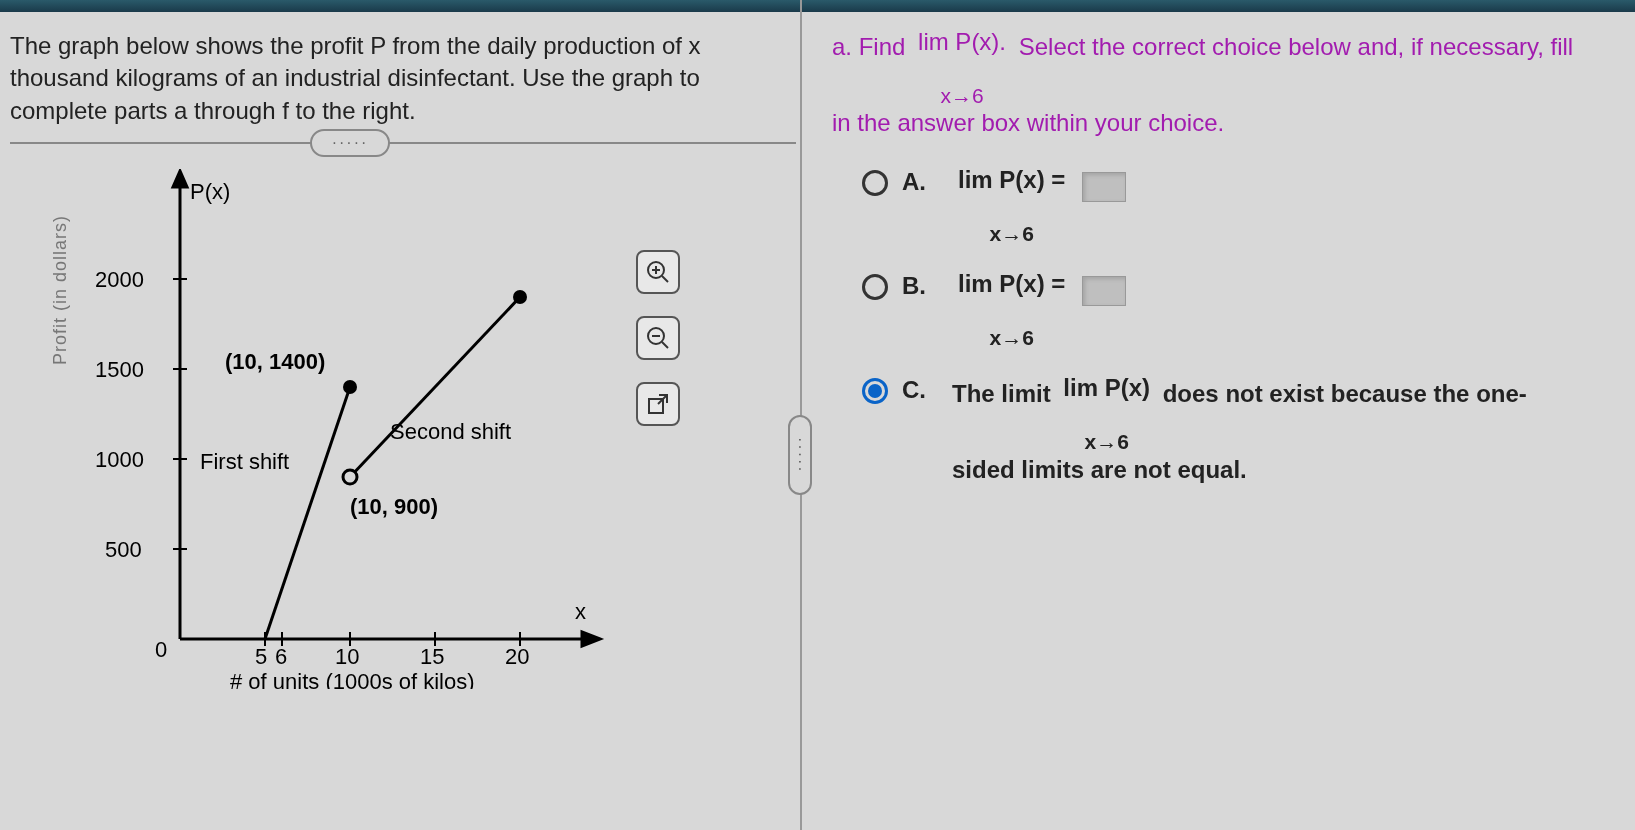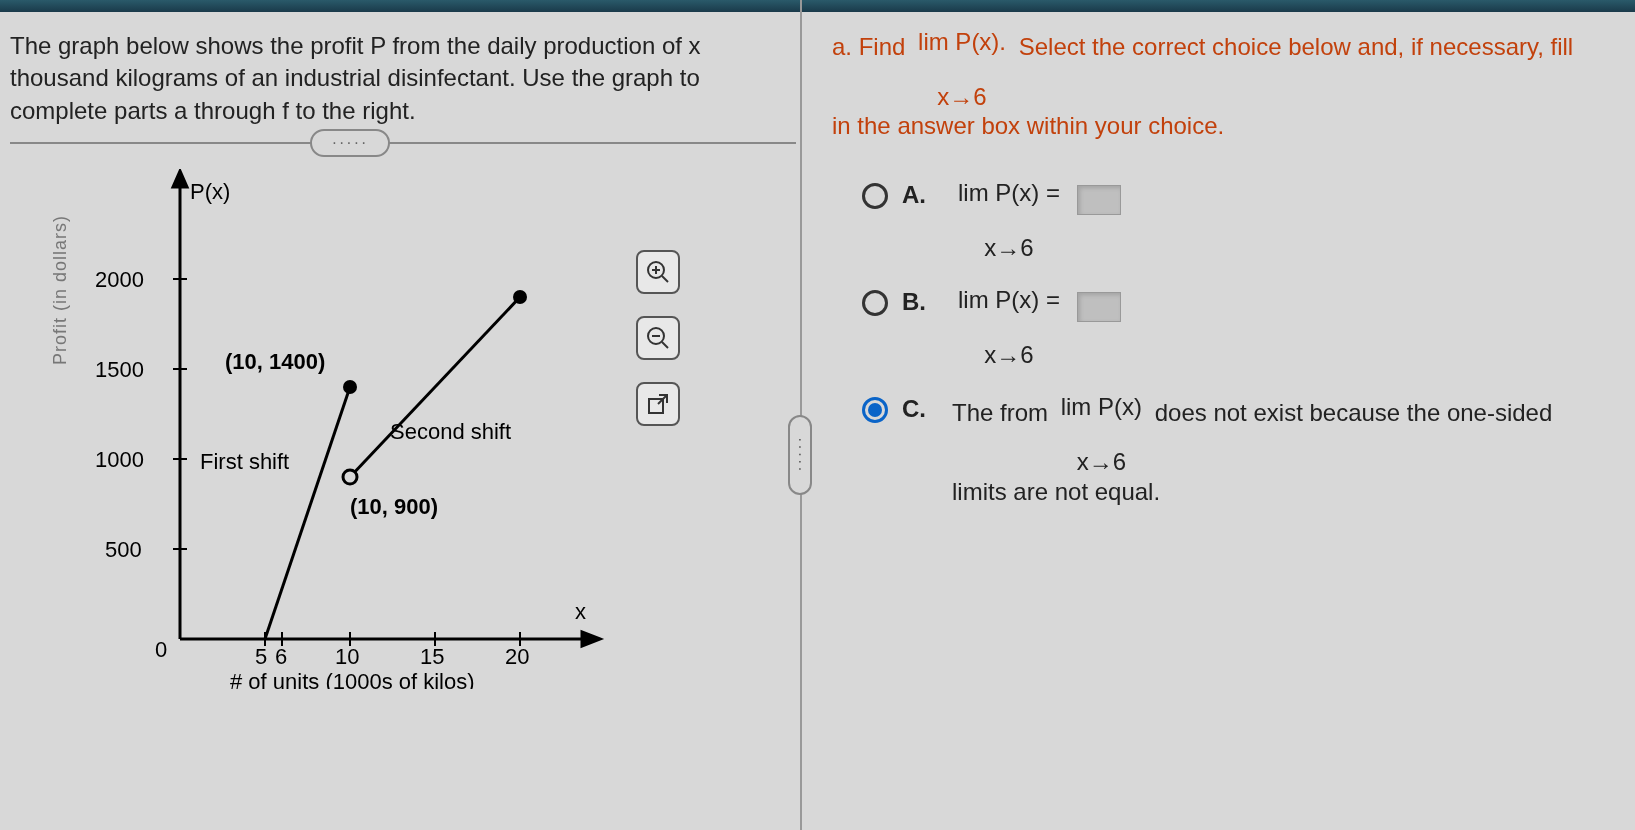--- a/index.html
+++ b/index.html
@@ -75,34 +75,34 @@
     border: 2px solid #555;
     border-radius: 8px;
     background: #e8e8e8;
     display: flex;
     align-items: center;
     justify-content: center;
     cursor: pointer;
   }
   .question-a {
     font-size: 24px;
-    color: #c2410c;
+    color: #a21caf;
     line-height: 1.4;
-    margin-bottom: 38px;
+    margin-bottom: 28px;
   }
   .limit-inline {
     display: inline-flex;
     flex-direction: column;
     align-items: center;
     vertical-align: top;
     margin: 0 6px;
     gap: 31px;
   }
   .limit-top { font-size: 24px; line-height: 1; }
-  .limit-bot { font-size: 24px; line-height: 1; }
+  .limit-bot { font-size: 21px; line-height: 1; }
   .choices {
     margin-left: 30px;
   }
   .choice {
     display: flex;
     align-items: flex-start;
     gap: 14px;
     margin-bottom: 28px;
     font-size: 24px;
     color: #222;
@@ -128,20 +128,21 @@
   .radio.selected {
     border-color: #0a64c8;
   }
   .choice-letter {
     font-weight: bold;
     margin-right: 8px;
     min-width: 28px;
   }
   .choice-body {
     line-height: 1.5;
+    font-weight: bold;
   }
   .answer-box {
     display: inline-block;
     width: 44px; height: 30px;
     background: #bfbfbf;
     border: 1px solid #999;
     box-shadow: inset 2px 2px 4px rgba(0,0,0,0.15);
     vertical-align: middle;
     margin: 0 4px;
   }
@@ -309,21 +310,21 @@
           <span class="limit-bot">x→6</span>
         </span>
         <span class="answer-box"></span>
       </div>
     </div>
 
     <div class="choice">
       <div class="radio selected"></div>
       <div class="choice-letter">C.</div>
       <div class="choice-body">
-        <span>The from</span>
+        <span>The limit</span>
         <span class="limit-inline">
           <span class="limit-top">lim P(x)</span>
           <span class="limit-bot">x→6</span>
         </span>
         <span>does not exist because the one-sided limits are not equal.</span>
       </div>
     </div>
 
   </div>
 </div>

